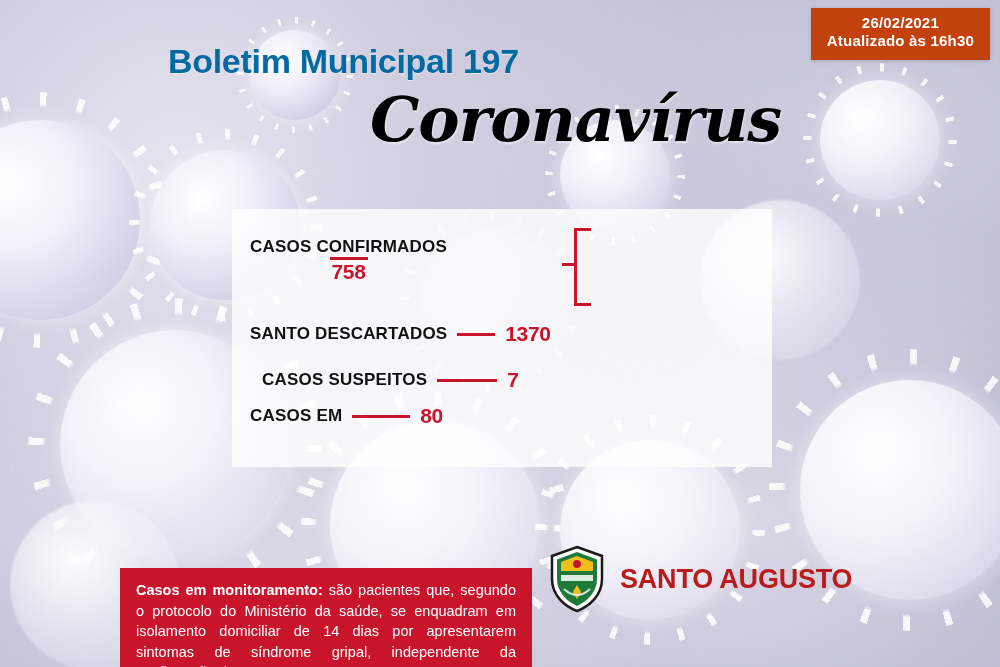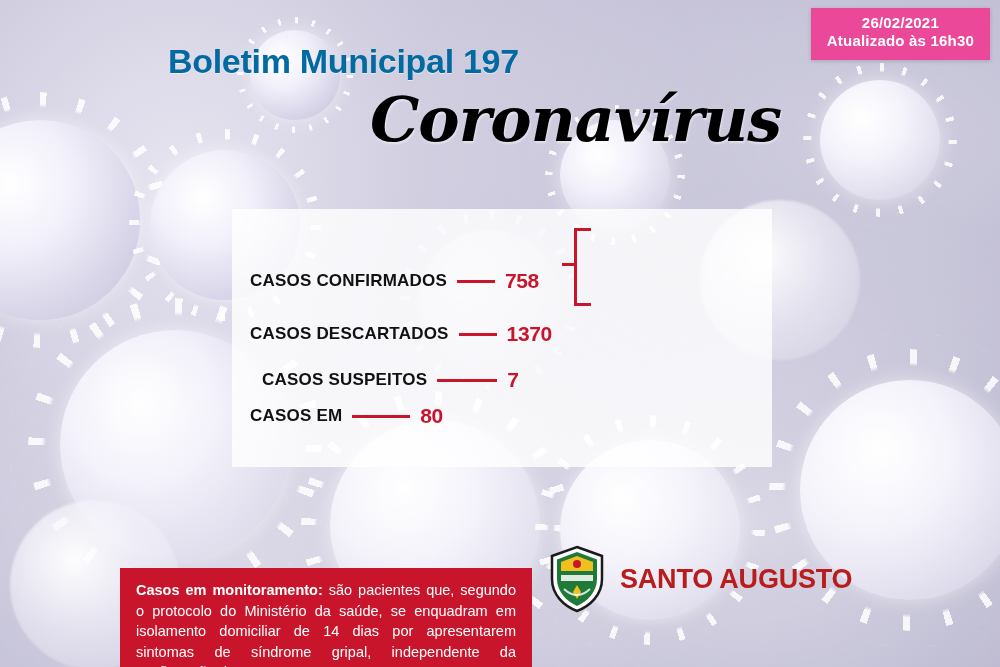--- a/index.html
+++ b/index.html
@@ -72,21 +72,21 @@
     border-radius: 50%;
     background: radial-gradient(circle at 38% 35%, rgba(255,255,255,0.95) 0%, rgba(240,238,250,0.6) 45%, rgba(210,207,230,0.15) 100%);
     filter: blur(1px);
   }
 
   
   .date-badge {
     position: absolute;
     top: 8px;
     right: 10px;
-    background: #ec4899;
+    background: #c2410c;
     color: #ffffff;
     padding: 6px 16px 9px 16px;
     text-align: center;
     line-height: 1.22;
     font-weight: bold;
     font-size: 15px;
     letter-spacing: 0.2px;
     box-shadow: 0 1px 4px rgba(0,0,0,0.18);
   }
   .date-badge .d1 { display: block; }
@@ -265,31 +265,31 @@
   <div class="date-badge">
     <span class="d1">26/02/2021</span>
     <span class="d2">Atualizado às 16h30</span>
   </div>
 
   <div class="title-main">Boletim Municipal 197</div>
   <div class="title-corona">Coronavírus</div>
 
   <div class="panel"></div>
 
-  <div class="stat-row" style="left:250px; top:269px;">
+  <div class="stat-row" style="left:250px; top:237px;flex-direction:column;">
     <span class="stat-label">CASOS CONFIRMADOS</span>
     <span class="dash" style="width:38px;"></span>
     <span class="stat-value">758</span>
   </div>
 
   <div class="bracket-stem"></div>
   <div class="bracket"></div>
 
   <div class="stat-row" style="left:250px; top:322px;">
-    <span class="stat-label">CASOS DESCARTADOS</span>
+    <span class="stat-label">SANTO DESCARTADOS</span>
     <span class="dash" style="width:38px;"></span>
     <span class="stat-value">1370</span>
   </div>
 
   <div class="stat-row" style="left:262px; top:368px;">
     <span class="stat-label">CASOS SUSPEITOS</span>
     <span class="dash" style="width:60px;"></span>
     <span class="stat-value">7</span>
   </div>
 

